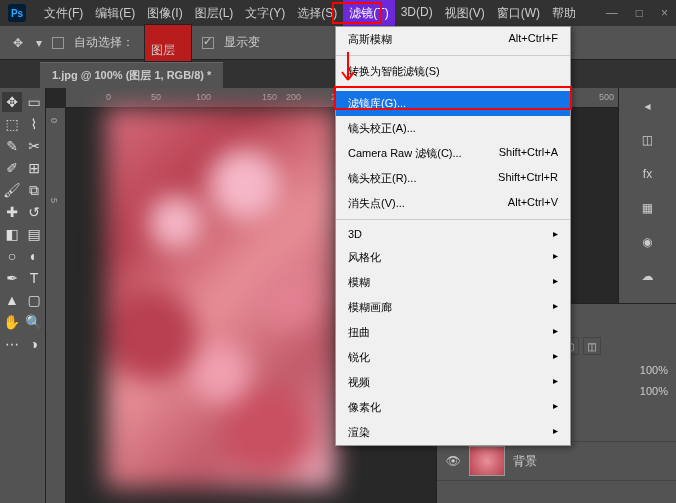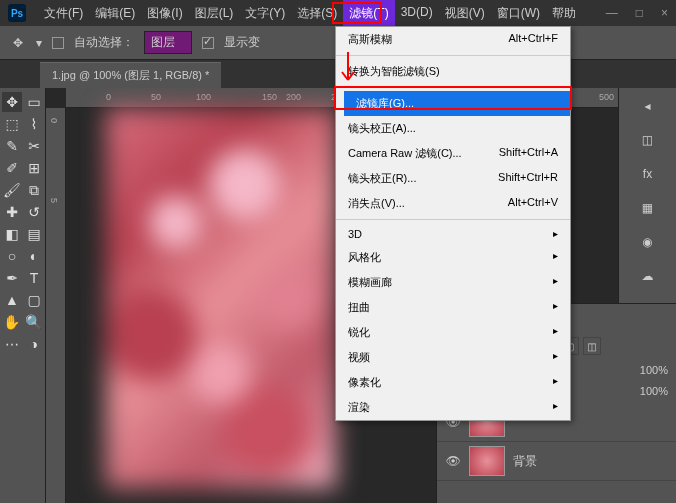--- a/index.html
+++ b/index.html
@@ -10,45 +10,45 @@
 .menubar { display: flex; gap: 0; }
 .menu-item { padding: 20px 6px; cursor: pointer; }
 .menu-item.active { background: #6d28d9; color: #fff; }
 .win-controls { margin-left: auto; display: flex; gap: 18px; color: #999; }
 .win-btn { cursor: pointer; }
 
 .options-bar { height: 34px; background: #535353; display: flex; align-items: center; padding: 0 10px; gap: 10px; border-bottom: 1px solid #222; }
 .move-mini { width: 16px; height: 16px; display: flex; align-items: center; justify-content: center; }
 .checkbox { width: 12px; height: 12px; border: 1px solid #999; display: inline-block; position: relative; }
 .checkbox.checked::after { content: "✓"; position: absolute; top: -3px; left: 0; font-size: 11px; color: #ccc; }
-.dropdown-small { background: #701a75; padding: 2px 16px 2px 6px; border: 1px solid #222; position: relative; }
+.dropdown-small { background: #b91c1c; padding: 17px 16px 2px 6px; border: 1px solid #222; position: relative; }
 
 .doc-tab-bar { height: 28px; background: #323232; display: flex; align-items: flex-end; padding-left: 40px; }
-.doc-tab { background: #535353; padding: 5px 12px; border-top: 1px solid #666; font-size: 11px; }
+.doc-tab { background: #535353; padding: 5px 12px; border-top: 1px solid #666; font-size: 11px; font-weight: bold; }
 
 .workspace { display: flex; height: calc(503px - 26px - 34px - 28px); }
 
 .toolbox { width: 46px; background: #535353; display: flex; flex-direction: column; flex-wrap: wrap; padding: 4px 2px; gap: 2px; border-right: 1px solid #222; }
 .tool { width: 20px; height: 20px; display: flex; align-items: center; justify-content: center; cursor: pointer; color: #ddd; font-size: 14px; }
 .tool.active { background: #3a3a3a; }
 .tool-row { display: flex; gap: 2px; }
 
 .canvas-area { flex: 1; background: #282828; position: relative; overflow: hidden; }
 .ruler-h { position: absolute; top: 0; left: 20px; right: 0; height: 20px; background: #535353; border-bottom: 1px solid #222; font-size: 9px; color: #aaa; display: flex; }
 .ruler-h span { position: absolute; top: 4px; }
 .ruler-v { position: absolute; top: 20px; left: 0; width: 20px; bottom: 0; background: #535353; border-right: 1px solid #222; }
 .ruler-v span { position: absolute; left: 3px; font-size: 9px; color: #aaa; writing-mode: vertical-rl; }
 .canvas { position: absolute; top: 20px; left: 60px; width: 230px; height: 380px; background: radial-gradient(circle at 30% 30%, #f5b8c8 8%, transparent 9%), radial-gradient(circle at 60% 20%, #f5b8c8 10%, transparent 11%), radial-gradient(circle at 80% 50%, #e08090 12%, transparent 13%), radial-gradient(circle at 20% 60%, #b84050 15%, transparent 16%), radial-gradient(circle at 50% 70%, #f0a0b0 10%, transparent 11%), radial-gradient(circle at 70% 85%, #c85060 12%, transparent 13%), linear-gradient(135deg, #d87080, #b84050, #e89098, #c05868, #f0b0c0); filter: blur(12px); }
 
 .right-panels { width: 58px; background: #535353; border-left: 1px solid #222; display: flex; flex-direction: column; padding: 4px; gap: 6px; }
 .panel-icon { width: 24px; height: 24px; margin: 2px auto; display: flex; align-items: center; justify-content: center; color: #ccc; cursor: pointer; }
 
 .dropdown-menu { position: absolute; top: 26px; left: 335px; width: 236px; background: #f0f0f0; border: 1px solid #999; box-shadow: 2px 2px 6px rgba(0,0,0,0.4); color: #000; z-index: 100; }
 .dropdown-menu .menu-row { padding: 5px 12px; display: flex; justify-content: space-between; cursor: pointer; font-size: 11px; }
-.dropdown-menu .menu-row.highlighted { background: #1473e6; color: #fff; margin-left: 8px; }
+.dropdown-menu .menu-row.highlighted { background: #1473e6; color: #fff; }
 .dropdown-menu .menu-sep { height: 1px; background: #ccc; margin: 3px 0; }
 .menu-arrow::after { content: "▸"; margin-left: auto; font-size: 10px; }
 .red-highlight { position: absolute; border: 2px solid red; pointer-events: none; z-index: 200; }
 .red-arrow { position: absolute; z-index: 199; color: red; font-size: 20px; pointer-events: none; }
 
 .layers-panel { position: absolute; right: 0; bottom: 0; width: 240px; height: 200px; background: #535353; border-top: 1px solid #222; border-left: 1px solid #222; }
 .layers-tabs { display: flex; gap: 14px; padding: 6px 10px; font-size: 11px; color: #aaa; }
 .layers-controls { padding: 4px 8px; display: flex; gap: 6px; align-items: center; font-size: 11px; }
 .layers-controls .dd { background: #3a3a3a; padding: 2px 6px; border: 1px solid #222; }
 .layer-filters { display: flex; gap: 4px; padding: 2px 8px; }
@@ -206,20 +206,23 @@
       <span>Alt+Ctrl+V</span>
     </div>
     <div class="menu-sep"></div>
     <div class="menu-row menu-arrow">
       <span>3D</span>
     </div>
     <div class="menu-row menu-arrow">
       <span>风格化</span>
     </div>
     <div class="menu-row menu-arrow">
+      <span>模糊</span>
+    </div>
+    <div class="menu-row menu-arrow">
       <span>模糊画廊</span>
     </div>
     <div class="menu-row menu-arrow">
       <span>扭曲</span>
     </div>
     <div class="menu-row menu-arrow">
       <span>锐化</span>
     </div>
     <div class="menu-row menu-arrow">
       <span>视频</span>

